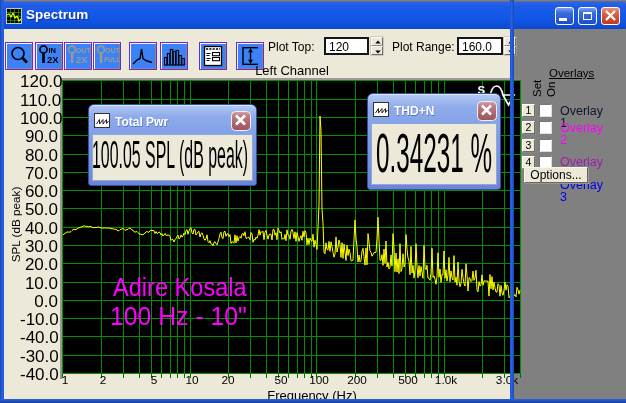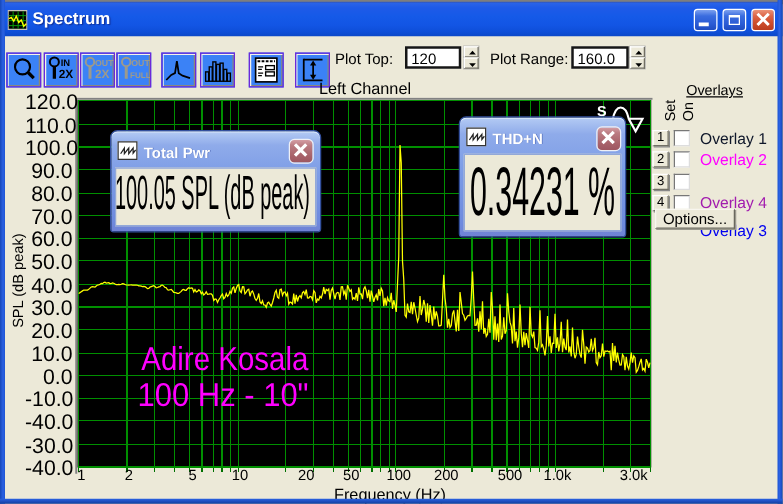--- a/index.html
+++ b/index.html
@@ -1,15 +1,15 @@
 <!DOCTYPE html>
 <html><head><meta charset="utf-8"><style>
 *{margin:0;padding:0;box-sizing:border-box;font-family:"Liberation Sans",sans-serif;}
 html,body{width:626px;height:403px;overflow:hidden;background:#808080;}
-#win{position:absolute;left:0;top:0;width:626px;height:403px;background:#ece9d8;border-radius:5px 5px 0 0;}
+#win{position:absolute;left:0;top:0;width:514px;height:403px;background:#ece9d8;border-radius:5px 5px 0 0;}
 
 .frL{position:absolute;left:0;top:1;width:4px;height:403px;background:linear-gradient(90deg,#1647b8,#2a61e2 60%,#1e55d4);}
 .frR{position:absolute;right:0;top:0;width:4px;height:403px;background:linear-gradient(270deg,#1647b8,#2a61e2 60%,#1e55d4);}
 .frB{position:absolute;left:0;bottom:0;width:626px;height:4px;background:linear-gradient(0deg,#123f9e,#2a61e2);}
 
 #title{position:absolute;left:0;top:0;width:626px;height:29px;border-radius:5px 5px 0 0;
  background:linear-gradient(180deg,#5a82e0 0%,#1b47b5 4%,#2a63e8 9%,#1e5ae8 22%,#155ae8 45%,#1255e4 70%,#0e4ed8 88%,#0c48c8 100%);}
 #title:before{content:"";position:absolute;left:0;top:0;width:100%;height:2px;background:linear-gradient(180deg,#7e7e7e 45%,#3a5ec0 100%);border-radius:5px 5px 0 0;}
 #ttext{position:absolute;left:26px;top:7px;color:#fff;font-size:13.5px;font-weight:bold;text-shadow:1px 1px 1px #10309a;}
 #ticon{position:absolute;left:6px;top:8px;}
@@ -307,21 +307,21 @@
 <div class="yl" style="top:296.8px">0.0</div>
 <div class="yl" style="top:315.0px">-10.0</div>
 <div class="yl" style="top:333.3px">-40.0</div>
 <div class="yl" style="top:351.6px">-30.0</div>
 <div class="yl" style="top:369.9px">-40.0</div>
 
  <div class="xl" style="left:45px">1</div>
 <div class="xl" style="left:83px">2</div>
 <div class="xl" style="left:134px">5</div>
 <div class="xl" style="left:172px">10</div>
-<div class="xl" style="left:225px">20</div>
+<div class="xl" style="left:208px">20</div>
 <div class="xl" style="left:261px">50</div>
 <div class="xl" style="left:299px">100</div>
 <div class="xl" style="left:337px">200</div>
 <div class="xl" style="left:388px">500</div>
 <div class="xl" style="left:426px">1.0k</div>
 <div class="xl" style="left:487px">3.0k</div>
 
  <div id="fhz">Frequency (Hz)</div>
  <div id="spl">
       <span>SPL (dB peak)</span>

